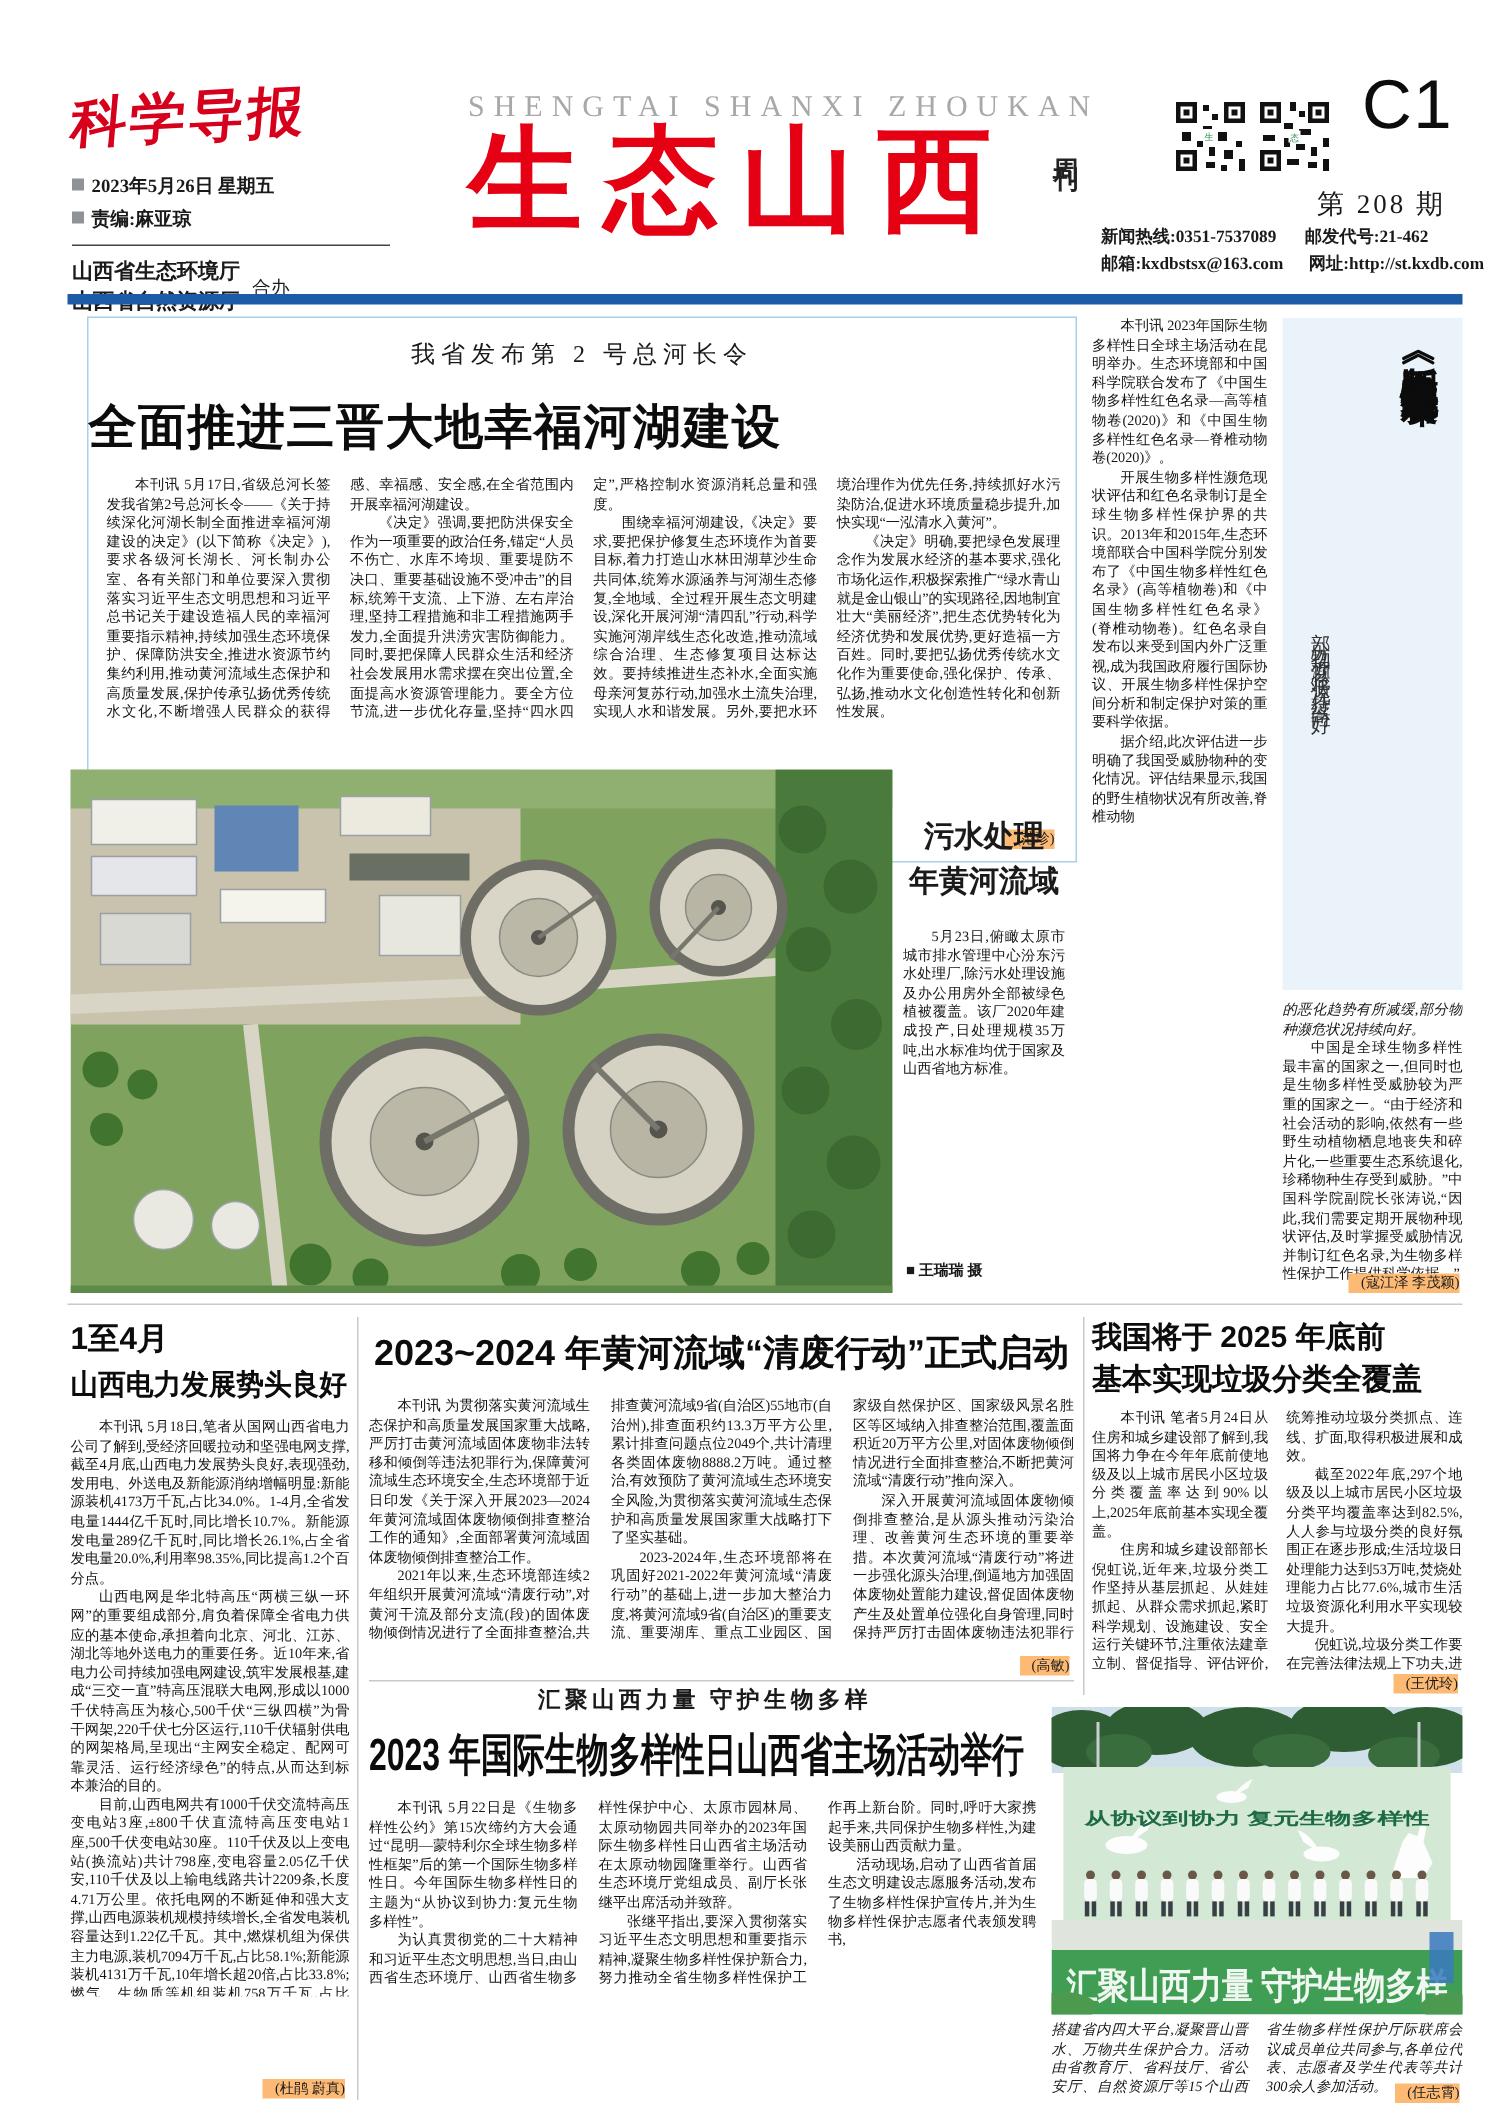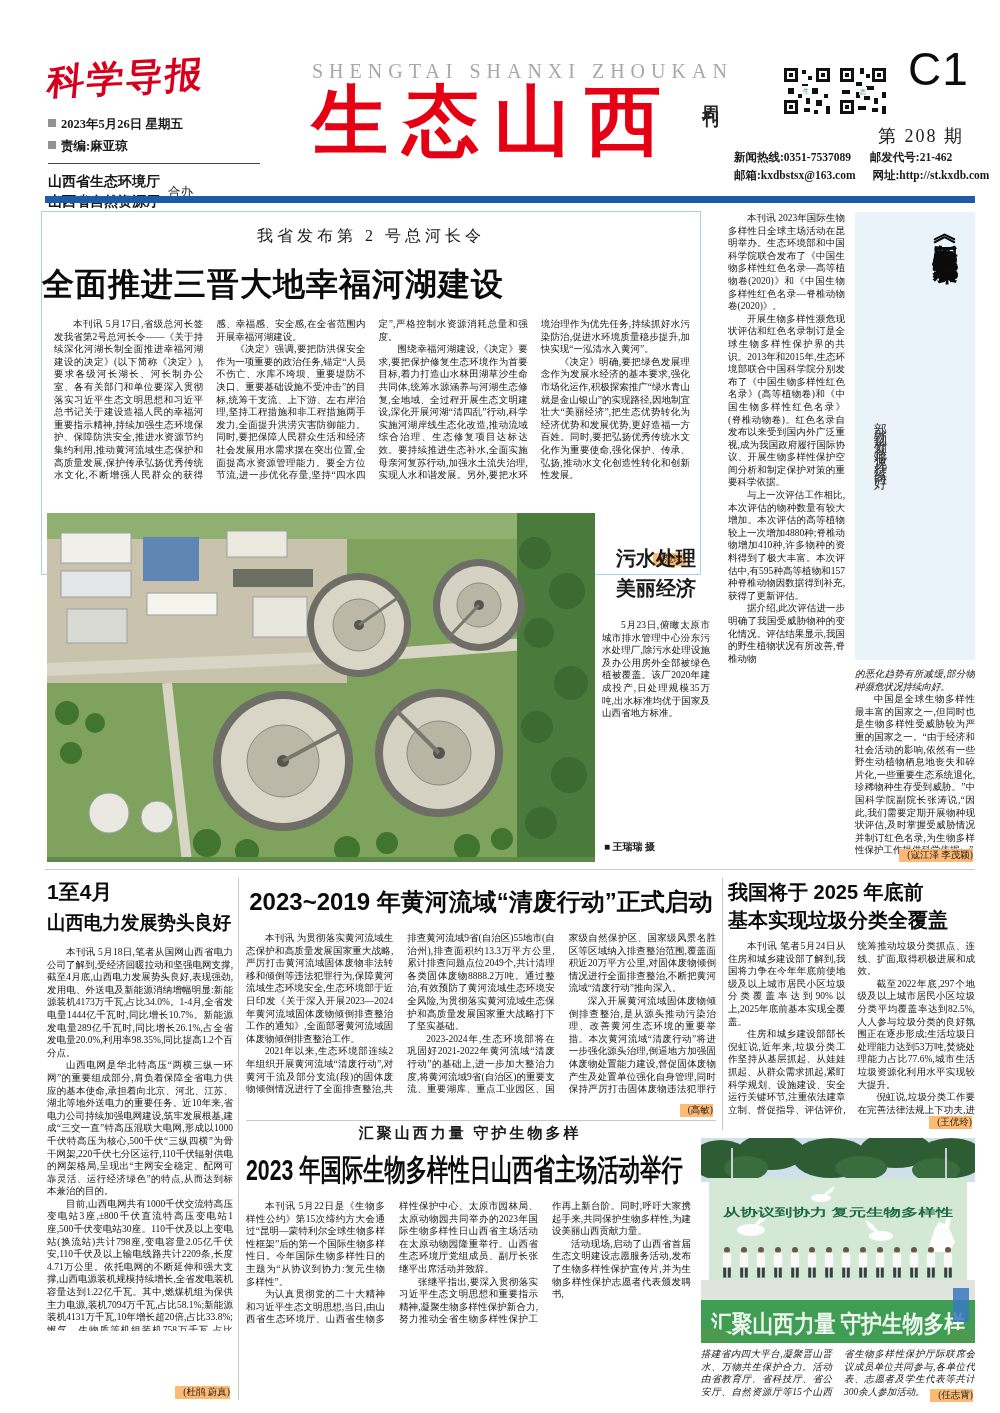--- a/index.html
+++ b/index.html
@@ -111,21 +111,21 @@
     <span style="margin-left:16px;">邮发代号:21-462</span>
   </div>
   <div class="abs nowrap" style="left:4px;top:122px;font-size:11.5px;font-weight:bold;">
     <span>邮箱:kxdbstsx@163.com</span>
     <span style="margin-left:14px;">网址:http://st.kxdb.com</span>
   </div>
 </div>
 
 <div class="abs" style="left:45px;top:196px;width:930px;height:7px;background:#1e5ba7;"></div>
 
-<div class="abs" style="left:41px;top:211px;width:660px;height:364px;border:1px solid #a8d0e8;box-sizing:border-box;">
+<div class="abs" style="left:58px;top:211px;width:660px;height:364px;border:1px solid #a8d0e8;box-sizing:border-box;">
   <div style="text-align:center;margin-top:14px;font-size:16px;letter-spacing:4px;">我省发布第 2 号总河长令</div>
   <div class="hl" style="text-align:left;margin-top:16px;font-size:32px;letter-spacing:1px;white-space:nowrap;">全面推进三晋大地幸福河湖建设</div>
   <div class="bt cols4 abs" style="left:12px;top:106px;width:636px;height:168px;">
     <p>本刊讯 5月17日,省级总河长签发我省第2号总河长令——《关于持续深化河湖长制全面推进幸福河湖建设的决定》(以下简称《决定》),要求各级河长湖长、河长制办公室、各有关部门和单位要深入贯彻落实习近平生态文明思想和习近平总书记关于建设造福人民的幸福河重要指示精神,持续加强生态环境保护、保障防洪安全,推进水资源节约集约利用,推动黄河流域生态保护和高质量发展,保护传承弘扬优秀传统水文化,不断增强人民群众的获得感、幸福感、安全感,在全省范围内开展幸福河湖建设。</p>
     <p>《决定》强调,要把防洪保安全作为一项重要的政治任务,锚定“人员不伤亡、水库不垮坝、重要堤防不决口、重要基础设施不受冲击”的目标,统筹干支流、上下游、左右岸治理,坚持工程措施和非工程措施两手发力,全面提升洪涝灾害防御能力。同时,要把保障人民群众生活和经济社会发展用水需求摆在突出位置,全面提高水资源管理能力。要全方位节流,进一步优化存量,坚持“四水四定”,严格控制水资源消耗总量和强度。</p>
     <p>围绕幸福河湖建设,《决定》要求,要把保护修复生态环境作为首要目标,着力打造山水林田湖草沙生命共同体,统筹水源涵养与河湖生态修复,全地域、全过程开展生态文明建设,深化开展河湖“清四乱”行动,科学实施河湖岸线生态化改造,推动流域综合治理、生态修复项目达标达效。要持续推进生态补水,全面实施母亲河复苏行动,加强水土流失治理,实现人水和谐发展。另外,要把水环境治理作为优先任务,持续抓好水污染防治,促进水环境质量稳步提升,加快实现“一泓清水入黄河”。</p>
     <p>《决定》明确,要把绿色发展理念作为发展水经济的基本要求,强化市场化运作,积极探索推广“绿水青山就是金山银山”的实现路径,因地制宜壮大“美丽经济”,把生态优势转化为经济优势和发展优势,更好造福一方百姓。同时,要把弘扬优秀传统水文化作为重要使命,强化保护、传承、弘扬,推动水文化创造性转化和创新性发展。</p>
 
   </div>
   <div class="byline" style="right:14px;bottom:8px;">(范珍)</div>
@@ -199,33 +199,32 @@
     <circle cx="340" cy="330" r="11"></circle>
       <circle cx="420" cy="334" r="13"></circle>
       <circle cx="455" cy="326" r="11"></circle>
   </g>
   <rect x="0" y="344" width="548" height="5" fill="#5d8a49"></rect>
 </svg>
 
 <div class="abs" style="left:602px;top:513px;width:108px;height:349px;">
   <div style="margin-top:30px;text-align:center;font-size:20px;font-weight:bold;line-height:1.5;">
     <div>污水处理</div>
-    <div>美丽经济</div>
+    <div>年黄河流域</div>
   </div>
   <div class="bt" style="margin-top:16px;height:190px;">
     <p>5月23日,俯瞰太原市城市排水管理中心汾东污水处理厂,除污水处理设施及办公用房外全部被绿色植被覆盖。该厂2020年建成投产,日处理规模35万吨,出水标准均优于国家及山西省地方标准。</p>
   </div>
   <div class="abs" style="left:2px;bottom:8px;font-size:10px;font-weight:bold;">■ 王瑞瑞 摄</div>
 </div>
 
 <div class="abs" style="left:728px;top:206px;width:247px;height:660px;">
   <div class="bt abs" style="left:0;top:6px;width:117px;height:648px;">
     <p>本刊讯 2023年国际生物多样性日全球主场活动在昆明举办。生态环境部和中国科学院联合发布了《中国生物多样性红色名录—高等植物卷(2020)》和《中国生物多样性红色名录—脊椎动物卷(2020)》。</p>
     <p>开展生物多样性濒危现状评估和红色名录制订是全球生物多样性保护界的共识。2013年和2015年,生态环境部联合中国科学院分别发布了《中国生物多样性红色名录》(高等植物卷)和《中国生物多样性红色名录》(脊椎动物卷)。红色名录自发布以来受到国内外广泛重视,成为我国政府履行国际协议、开展生物多样性保护空间分析和制定保护对策的重要科学依据。</p>
-    <p>与上一次评估工作相比,本次评估的物种数量有较大增加。本次评估的高等植物较上一次增加4880种;脊椎动物增加410种,许多物种的资料得到了极大丰富。本次评估中,有595种高等植物和157种脊椎动物因数据得到补充,获得了更新评估。</p>
     <p>据介绍,此次评估进一步明确了我国受威胁物种的变化情况。评估结果显示,我国的野生植物状况有所改善,脊椎动物</p>
   </div>
   <div class="abs" style="left:127px;top:6px;width:120px;height:448px;background:#eaf3fa;">
     <div class="vt abs hl" style="right:12px;top:12px;height:430px;font-size:25px;letter-spacing:1px;">新版《中国生物多样性红色名录》发布</div>
     <div class="vt abs" style="left:16px;top:200px;height:240px;font-size:13px;letter-spacing:5px;color:#333;">部分物种濒危状况持续向好</div>
   </div>
   <div class="bt abs" style="left:127px;top:462px;width:120px;height:192px;">
     <p class="ni">的恶化趋势有所减缓,部分物种濒危状况持续向好。</p>
     <p>中国是全球生物多样性最丰富的国家之一,但同时也是生物多样性受威胁较为严重的国家之一。“由于经济和社会活动的影响,依然有一些野生动植物栖息地丧失和碎片化,一些重要生态系统退化,珍稀物种生存受到威胁。”中国科学院副院长张涛说,“因此,我们需要定期开展物种现状评估,及时掌握受威胁情况并制订红色名录,为生物多样性保护工作提供科学依据。”</p>
   </div>
@@ -242,21 +241,21 @@
   <div class="bt" style="margin-top:10px;height:385px;">
     <p>本刊讯 5月18日,笔者从国网山西省电力公司了解到,受经济回暖拉动和坚强电网支撑,截至4月底,山西电力发展势头良好,表现强劲,发用电、外送电及新能源消纳增幅明显:新能源装机4173万千瓦,占比34.0%。1-4月,全省发电量1444亿千瓦时,同比增长10.7%。新能源发电量289亿千瓦时,同比增长26.1%,占全省发电量20.0%,利用率98.35%,同比提高1.2个百分点。</p>
     <p>山西电网是华北特高压“两横三纵一环网”的重要组成部分,肩负着保障全省电力供应的基本使命,承担着向北京、河北、江苏、湖北等地外送电力的重要任务。近10年来,省电力公司持续加强电网建设,筑牢发展根基,建成“三交一直”特高压混联大电网,形成以1000千伏特高压为核心,500千伏“三纵四横”为骨干网架,220千伏七分区运行,110千伏辐射供电的网架格局,呈现出“主网安全稳定、配网可靠灵活、运行经济绿色”的特点,从而达到标本兼治的目的。</p>
     <p>目前,山西电网共有1000千伏交流特高压变电站3座,±800千伏直流特高压变电站1座,500千伏变电站30座。110千伏及以上变电站(换流站)共计798座,变电容量2.05亿千伏安,110千伏及以上输电线路共计2209条,长度4.71万公里。依托电网的不断延伸和强大支撑,山西电源装机规模持续增长,全省发电装机容量达到1.22亿千瓦。其中,燃煤机组为保供主力电源,装机7094万千瓦,占比58.1%;新能源装机4131万千瓦,10年增长超20倍,占比33.8%;燃气、生物质等机组装机758万千瓦,占比6.2%;水电机组装机225万千瓦,占比1.9%。预计“十四五”末,全省新能源装机超8000万千瓦,装机占比超过50%。</p>
 
   </div>
   <div class="byline">(杜鹃 蔚真)</div>
 </div>
 
 <div class="abs" style="left:246px;top:878px;width:470px;height:240px;">
-  <div class="hl nowrap" style="text-align:center;font-size:24px;margin-top:8px;">2023~2019 年黄河流域“清废行动”正式启动</div>
+  <div class="hl nowrap" style="text-align:center;font-size:24px;margin-top:8px;">2023~2024 年黄河流域“清废行动”正式启动</div>
   <div class="bt cols3 abs" style="left:0;top:54px;width:470px;height:176px;">
     <p>本刊讯 为贯彻落实黄河流域生态保护和高质量发展国家重大战略,严厉打击黄河流域固体废物非法转移和倾倒等违法犯罪行为,保障黄河流域生态环境安全,生态环境部于近日印发《关于深入开展2023—2024年黄河流域固体废物倾倒排查整治工作的通知》,全面部署黄河流域固体废物倾倒排查整治工作。</p>
     <p>2021年以来,生态环境部连续2年组织开展黄河流域“清废行动”,对黄河干流及部分支流(段)的固体废物倾倒情况进行了全面排查整治,共排查黄河流域9省(自治区)55地市(自治州),排查面积约13.3万平方公里,累计排查问题点位2049个,共计清理各类固体废物8888.2万吨。通过整治,有效预防了黄河流域生态环境安全风险,为贯彻落实黄河流域生态保护和高质量发展国家重大战略打下了坚实基础。</p>
     <p>2023-2024年,生态环境部将在巩固好2021-2022年黄河流域“清废行动”的基础上,进一步加大整治力度,将黄河流域9省(自治区)的重要支流、重要湖库、重点工业园区、国家级自然保护区、国家级风景名胜区等区域纳入排查整治范围,覆盖面积近20万平方公里,对固体废物倾倒情况进行全面排查整治,不断把黄河流域“清废行动”推向深入。</p>
     <p>深入开展黄河流域固体废物倾倒排查整治,是从源头推动污染治理、改善黄河生态环境的重要举措。本次黄河流域“清废行动”将进一步强化源头治理,倒逼地方加强固体废物处置能力建设,督促固体废物产生及处置单位强化自身管理,同时保持严厉打击固体废物违法犯罪行为的高压态势,形成有力震慑,从而达到标本兼治的目的。</p>
   </div>
   <div class="byline">(高敏)</div>
 </div>
 <div class="hline" style="left:246px;top:1120px;width:470px;"></div>
 

